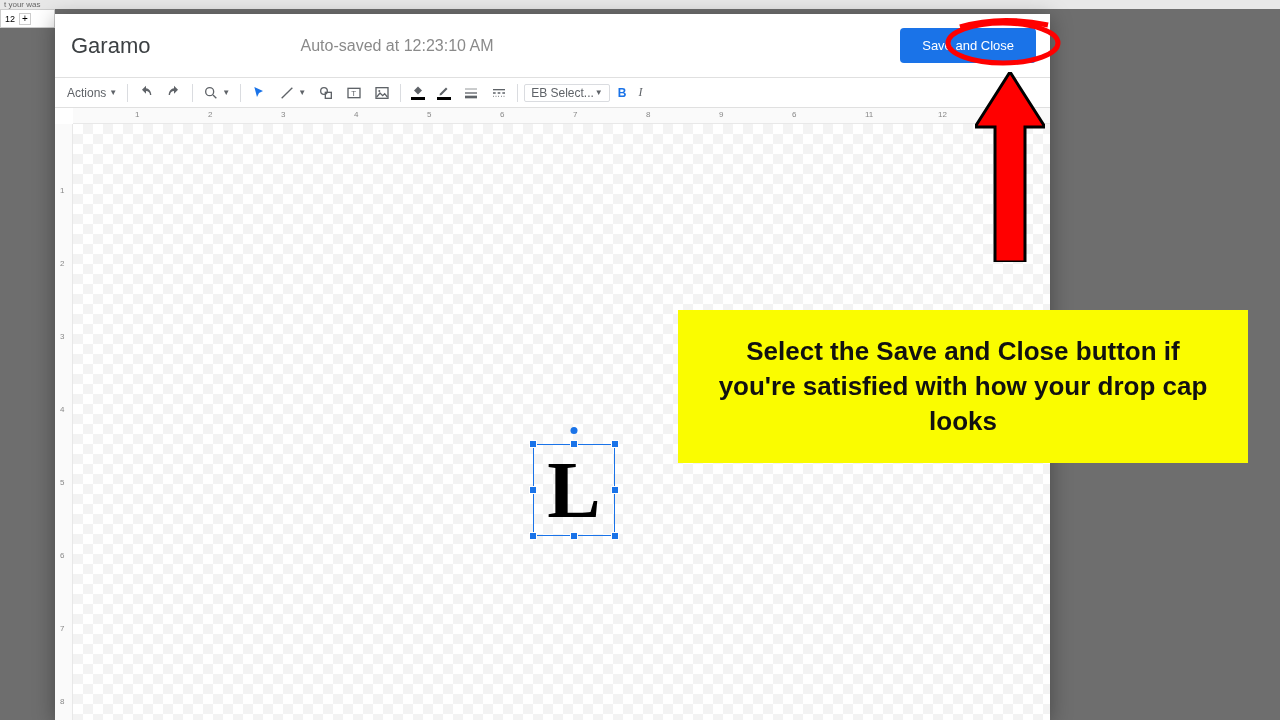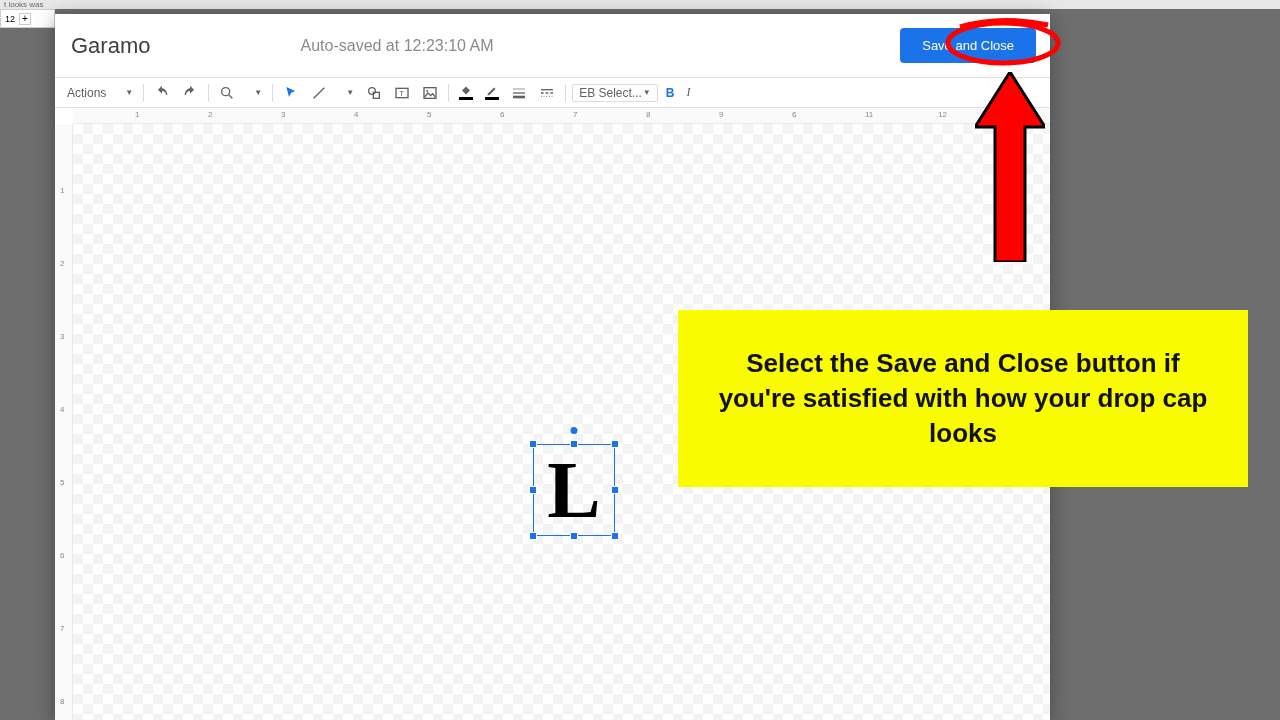--- a/index.html
+++ b/index.html
@@ -36,21 +36,21 @@
     cursor: pointer;
   }
 
   .toolbar {
     height: 30px;
     display: flex; align-items: center;
     padding: 0 8px; gap: 4px;
     border-bottom: 1px solid #e0e0e0;
     font-size: 12px; color: #5f6368;
   }
-  .tb-btn { padding: 2px 4px; display:flex; align-items:center; gap:18px; cursor:pointer; border-radius:2px;justify-content:flex-end; }
+  .tb-btn { padding: 2px 4px; display:flex; align-items:center; gap:2px; cursor:pointer; border-radius:2px;justify-content:flex-end; }
   .tb-sep { width:1px; height:18px; background:#dadce0; margin:0 2px; }
   .dropdown-arrow { font-size:8px; margin-left:1px; }
   .font-box { border:1px solid #dadce0; padding:1px 6px; border-radius:2px; min-width:78px; display:flex; align-items:center; justify-content:space-between;}
   .icon-svg { width:16px; height:16px; display:block; }
   .fill-underline { display:flex; flex-direction:column; align-items:center; }
   .fill-underline .bar { width:14px; height:3px; }
 
   .ruler {
     height: 16px; background: #fafafa; border-bottom: 1px solid #e8e8e8;
     position: relative; font-size: 8px; color: #888; overflow:hidden;
@@ -94,29 +94,29 @@
     position:absolute; top:13px; left:940px;
     width:130px; height:56px; pointer-events:none;
   }
   .arrow-annot {
     position:absolute; top:72px; left:975px;
     width:70px; height:190px; pointer-events:none;
   }
   .callout {
     position:absolute; top:310px; left:678px;
     width:570px; background:#fafc00;
-    padding: 36px 30px;
+    padding: 24px 30px;
     font-size:26px; font-weight:700; color:#111;
     text-align:center; line-height:1.35;
   }
 </style>
 </head>
 <body>
 
-<div class="bg-strip"><span>t looks was</span></div>
+<div class="bg-strip"><span>t your was</span></div>
 <div class="bg-ribbon">
   <span>12</span>
   <span class="plus">+</span>
 </div>
 
 <div class="dialog">
 
   <div class="dlg-header">
     <div class="dlg-title">Garamo</div>
     <div class="autosave">Auto-saved at 12:23:10 AM</div>

